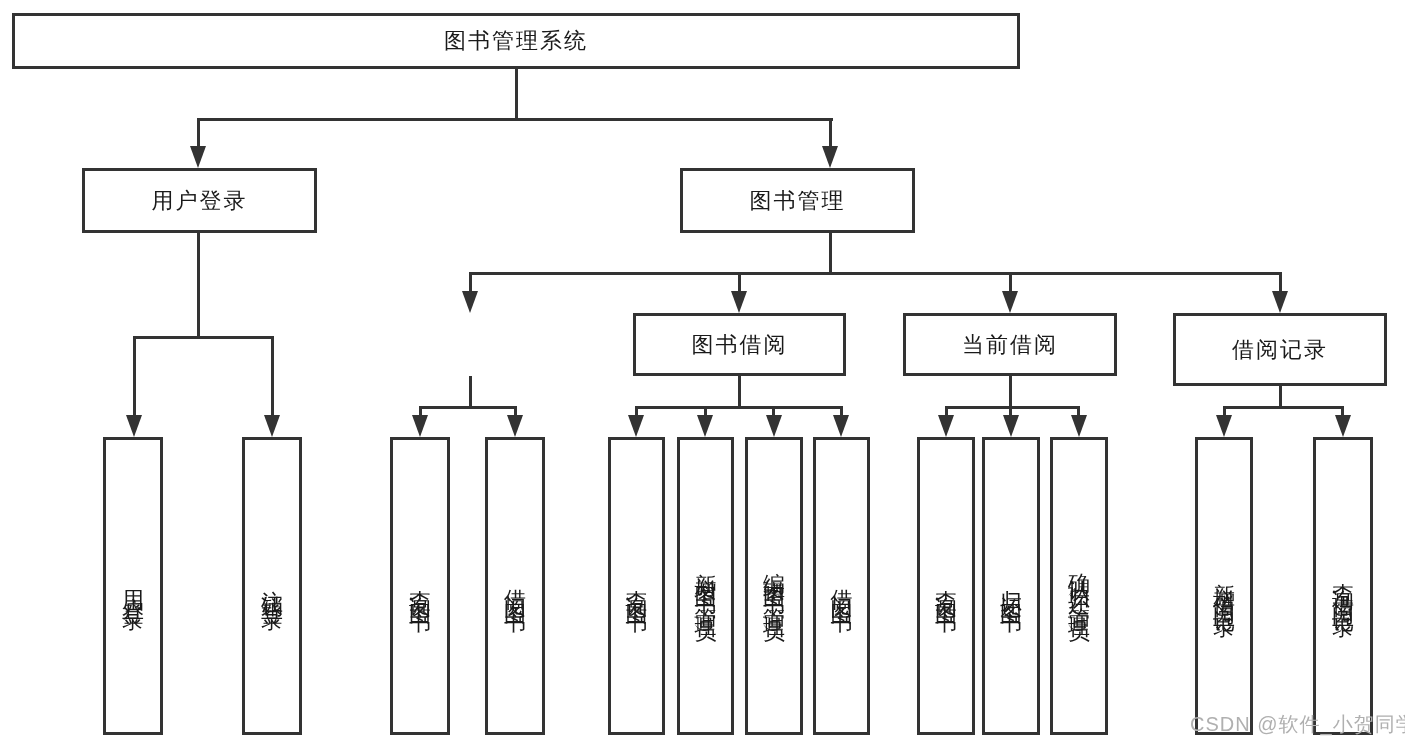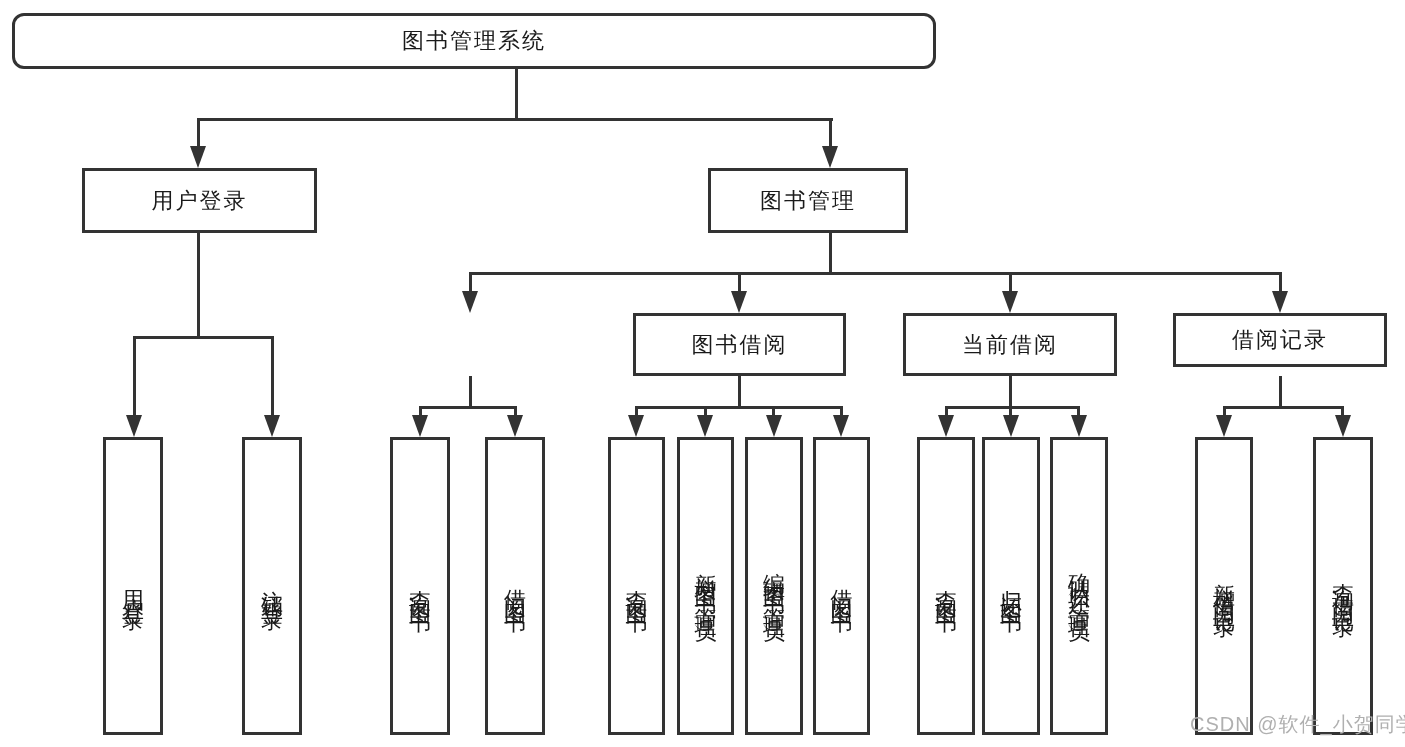--- a/index.html
+++ b/index.html
@@ -87,38 +87,38 @@
   <div class="ah" style="left:628px;top:415px;"></div>
   <div class="ah" style="left:697px;top:415px;"></div>
   <div class="ah" style="left:766px;top:415px;"></div>
   <div class="ah" style="left:833px;top:415px;"></div>
   <div class="ah" style="left:938px;top:415px;"></div>
   <div class="ah" style="left:1003px;top:415px;"></div>
   <div class="ah" style="left:1071px;top:415px;"></div>
   <div class="ah" style="left:1216px;top:415px;"></div>
   <div class="ah" style="left:1335px;top:415px;"></div>
 
-  <div class="box hbox" style="left:12px;top:13px;width:924px;height:56px;border-radius:12px;">
+  <div class="box hbox" style="left:12px;top:13px;width:1008px;height:56px;">
     <span>图书管理系统</span>
   </div>
 
   <div class="box hbox" style="left:82px;top:168px;width:235px;height:65px;">
     <span>用户登录</span>
   </div>
-  <div class="box hbox" style="left:708px;top:168px;width:200px;height:65px;">
+  <div class="box hbox" style="left:680px;top:168px;width:235px;height:65px;">
     <span>图书管理</span>
   </div>
 
   <div class="box hbox" style="left:903px;top:313px;width:214px;height:63px;">
     <span>当前借阅</span>
   </div>
   <div class="box hbox" style="left:633px;top:313px;width:213px;height:63px;">
     <span>图书借阅</span>
   </div>
-  <div class="box hbox" style="left:1173px;top:313px;width:214px;height:54px;">
+  <div class="box hbox" style="left:1173px;top:313px;width:214px;height:73px;">
     <span>借阅记录</span>
   </div>
 
   <div class="box vbox" style="left:103px;top:437px;width:60px;height:298px;">
     <span class="vtext">用户登录</span>
   </div>
   <div class="box vbox" style="left:242px;top:437px;width:60px;height:298px;">
     <span class="vtext">注销登录</span>
   </div>
 

